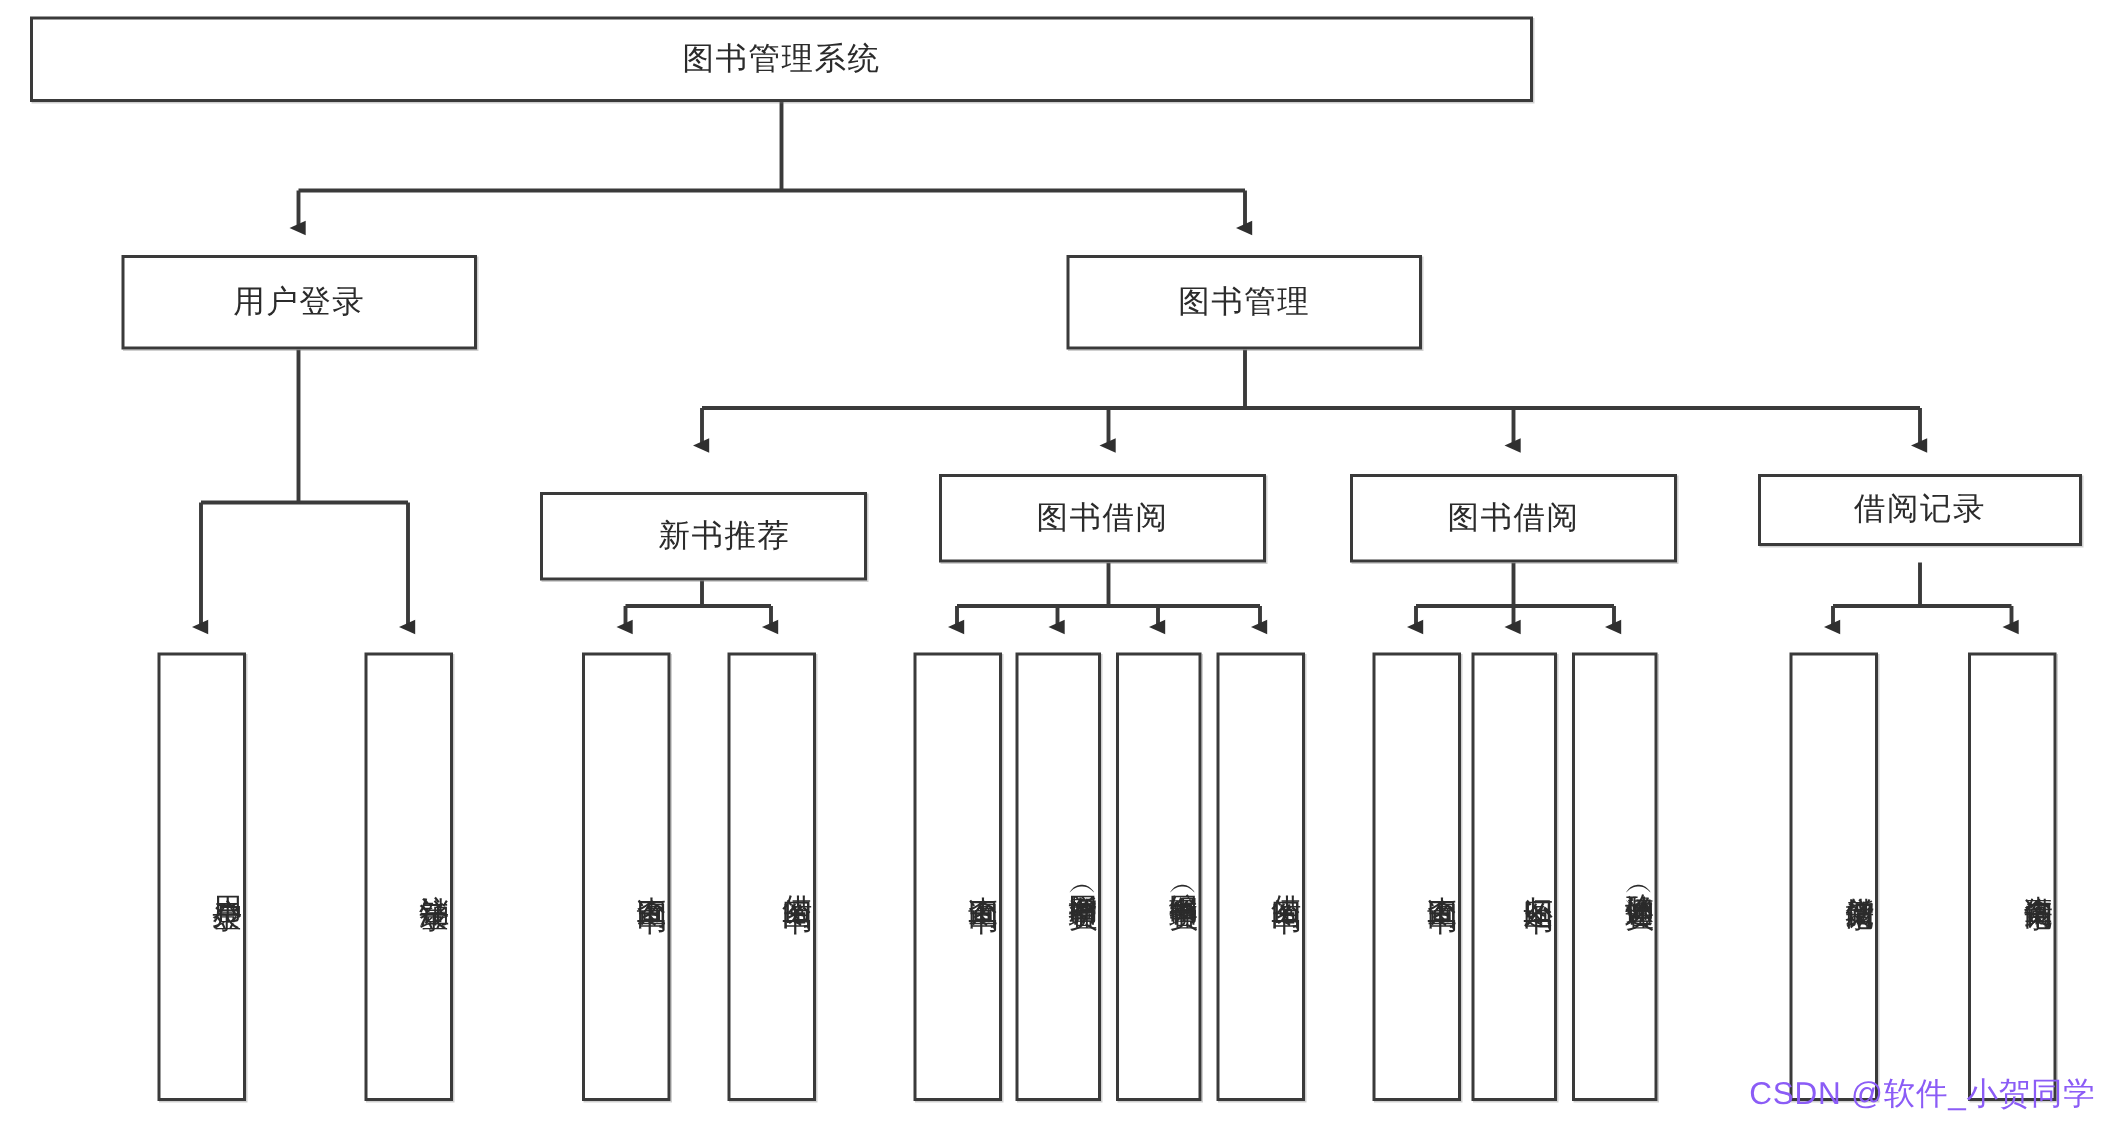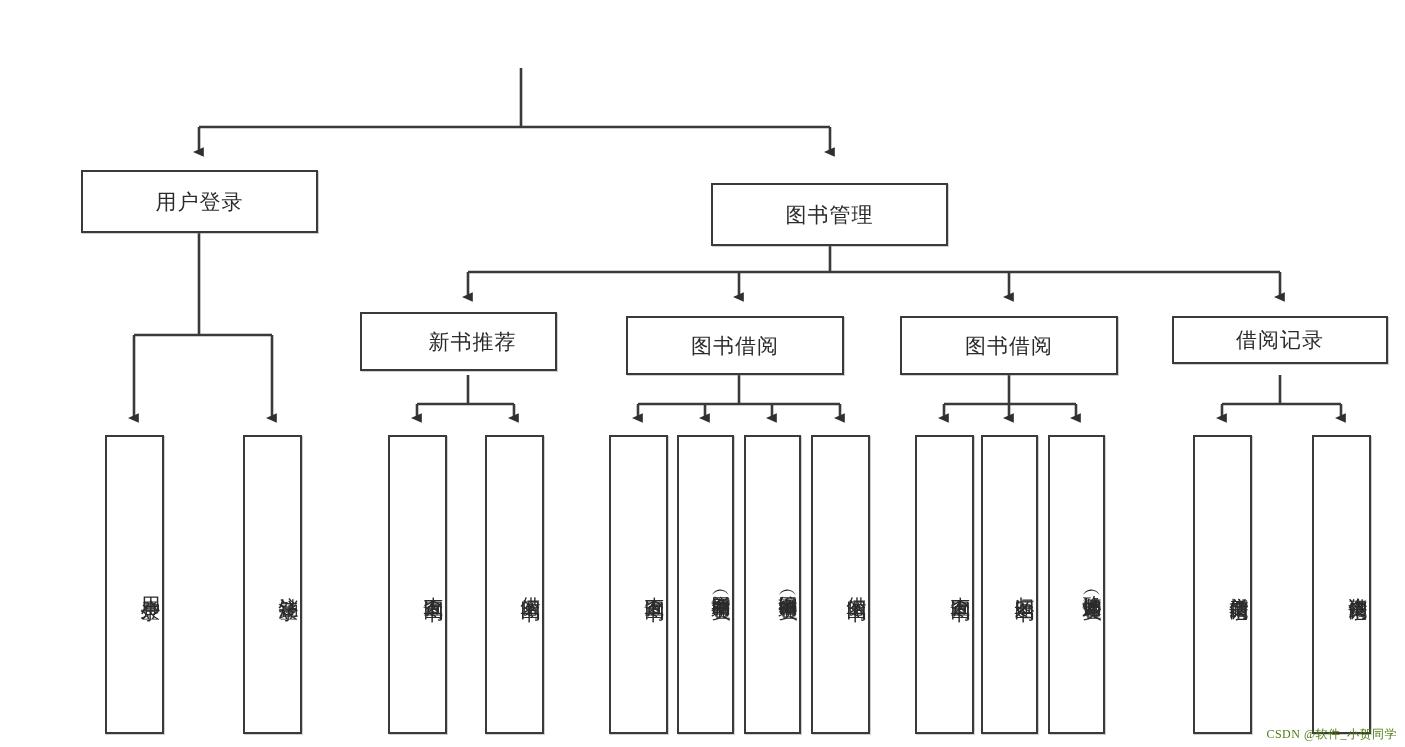--- a/index.html
+++ b/index.html
@@ -55,26 +55,25 @@
     white-space: nowrap;
   }
   .node.vertical.tall-text {
     font-size: 19px;
     letter-spacing: 1px;
   }
   .watermark {
     position: absolute;
     right: 8px;
     bottom: 4px;
-    font-size: 12px;
-    color: #4d7c0f;
+    font-size: 21px;
+    color: #8b5cf6;
     letter-spacing: 0.5px;
     white-space: nowrap;
     user-select: none;
-    font-family: Liberation Serif, serif;
   }
 </style>
 </head>
 <body>
 
 <div id="diagram-root">
 
   <svg class="edges" viewBox="0 0 1405 747">
     <defs>
       <marker id="arrow" markerWidth="12" markerHeight="12" refX="5.2" refY="5" orient="auto" markerUnits="userSpaceOnUse">
@@ -119,29 +118,32 @@
       <path d="M1076,404 L1076,418" marker-end="url(#arrow)"></path>
 
       <path d="M1280,375 L1280,404"></path>
       <path d="M1222,404 L1341,404"></path>
       <path d="M1222,404 L1222,418" marker-end="url(#arrow)"></path>
       <path d="M1341,404 L1341,418" marker-end="url(#arrow)"></path>
 
     </g>
   </svg>
 
+  <div class="node horizontal" style="left:20px; top:11px; width:1002px; height:57px;">
+    <span>图书管理系统</span>
+  </div>
 
   <div class="node horizontal" style="left:81px; top:170px; width:237px; height:63px;">
     <span>用户登录</span>
   </div>
-  <div class="node horizontal" style="left:711px; top:170px; width:237px; height:63px;margin-top:13px;">
+  <div class="node horizontal" style="left:711px; top:170px; width:237px; height:63px;">
     <span>图书管理</span>
   </div>
 
-  <div class="node horizontal" style="left:360px; top:312px; width:197px; height:59px;padding-left:28px;">
+  <div class="node horizontal" style="left:360px; top:328px; width:218px; height:59px;padding-left:28px;">
     <span>新书推荐</span>
   </div>
   <div class="node horizontal" style="left:626px; top:316px; width:218px; height:59px;">
     <span>图书借阅</span>
   </div>
   <div class="node horizontal" style="left:900px; top:316px; width:218px; height:59px;">
     <span>图书借阅</span>
   </div>
   <div class="node horizontal" style="left:1172px; top:316px; width:216px; height:48px;">
     <span>借阅记录</span>

